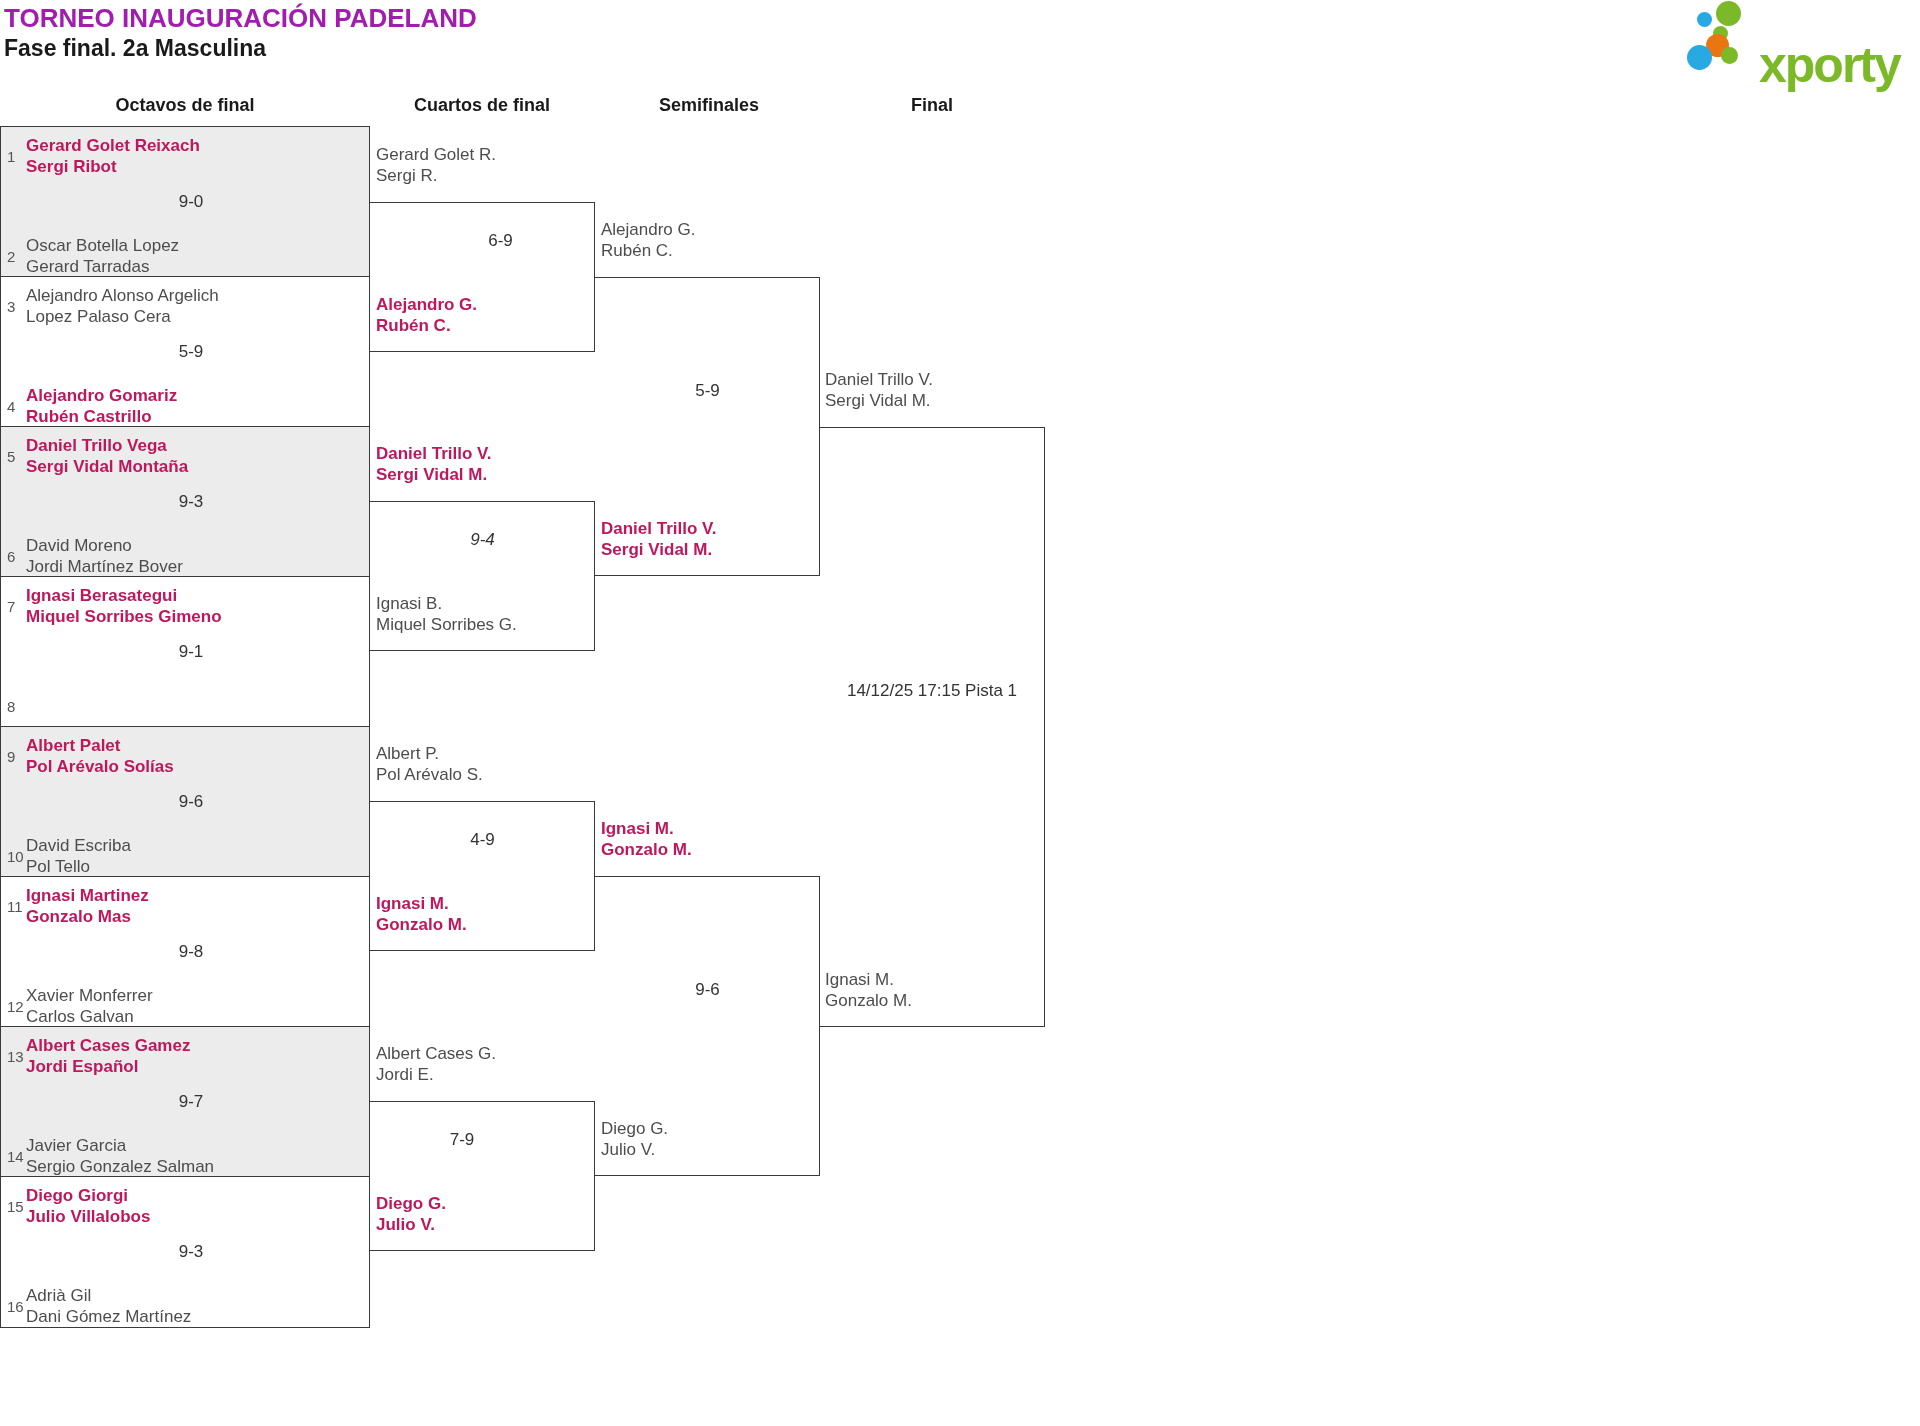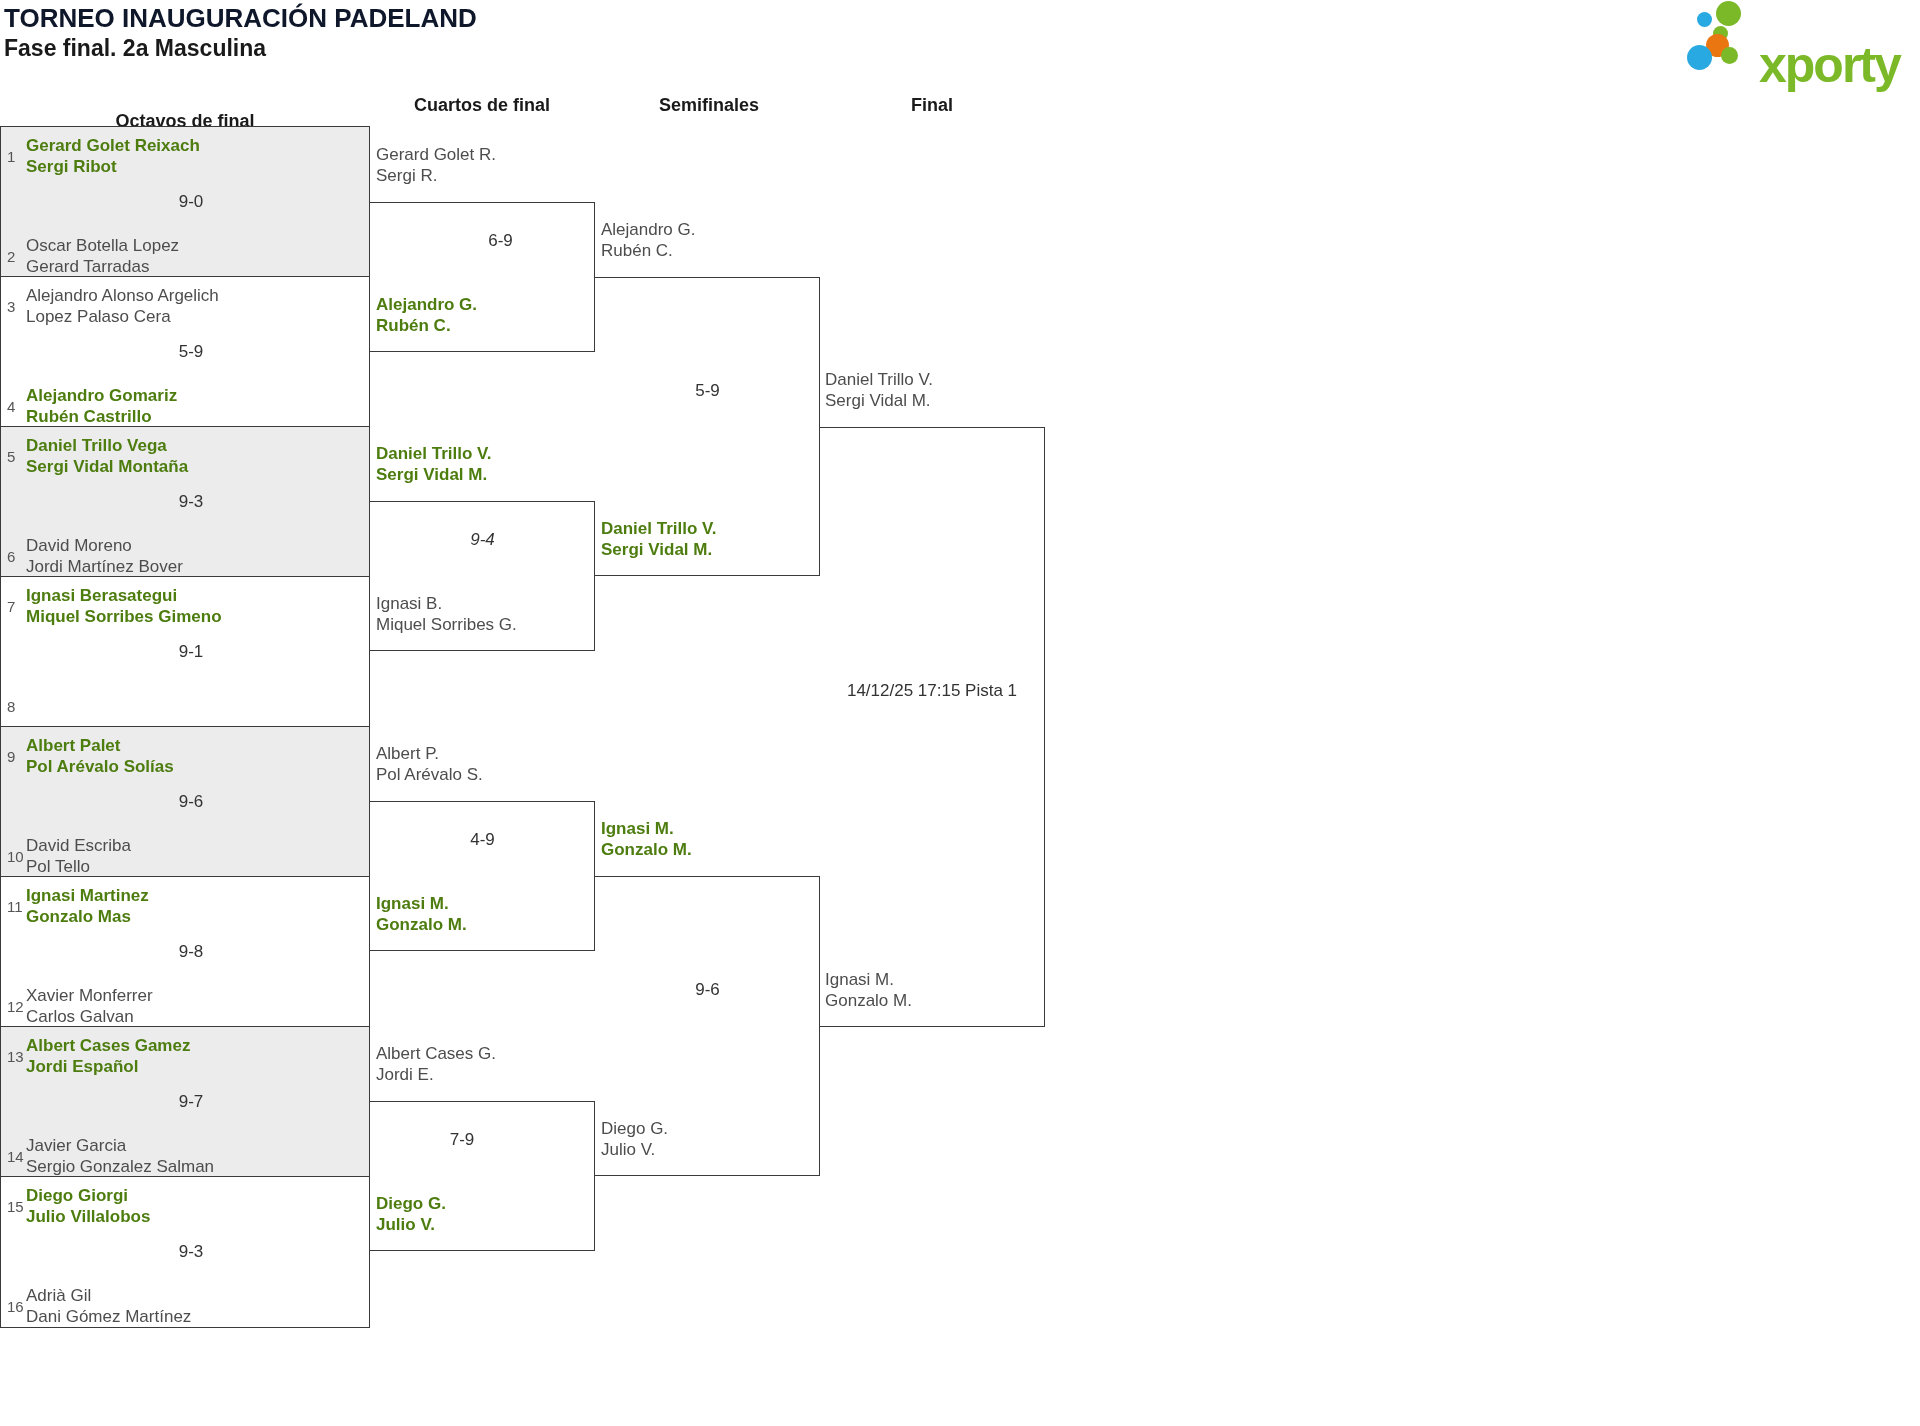--- a/index.html
+++ b/index.html
@@ -2,38 +2,38 @@
 <html><head>
 <meta charset="utf-8">
 <style>
   html,body{margin:0;padding:0;}
   body{
     width:1920px;height:1426px;background:#ffffff;position:relative;
     font-family:"Liberation Sans",sans-serif;overflow:hidden;
     -webkit-text-size-adjust:none;
   }
   .abs{position:absolute;}
-  .page-title{left:4px;top:2px;font-size:26px;font-weight:700;color:#0f172a;line-height:32px;white-space:nowrap;}
+  .page-title{left:4px;top:2px;font-size:26px;font-weight:700;color:#a21caf;line-height:32px;white-space:nowrap;}
   .page-subtitle{left:4px;top:33px;font-size:23px;font-weight:700;color:#1a1a1a;line-height:30px;white-space:nowrap;}
 
   
   .col-header{top:95px;width:200px;text-align:center;font-size:18px;font-weight:700;color:#1a1a1a;white-space:nowrap;}
 
   
   .octavos{left:0;top:126px;width:370px;height:1202px;border:1px solid #3a3a3a;box-sizing:border-box;background:#fff;}
   .o-row{position:relative;width:100%;height:150px;box-sizing:border-box;border-bottom:1px solid #3a3a3a;}
   .o-row:last-child{border-bottom:none;}
   .o-row.alt{background:#ececec;}
   .seed{position:absolute;left:6px;width:18px;font-size:15px;line-height:18px;color:#555555;}
   .seed.sa{top:21px;}
   .seed.sb{top:121px;}
   .team{position:absolute;left:25px;right:4px;font-size:17px;line-height:21px;color:#4d4d4d;}
   .team.ta{top:8px;}
   .team.tb{top:108px;}
-  .team.win,.rlabel.win{font-weight:700;color:#4d7c0f;}
+  .team.win,.rlabel.win{font-weight:700;color:#be185d;}
   .o-score{position:absolute;left:0;right:0;top:64px;text-align:center;font-size:17px;line-height:21px;color:#333333;padding-left:12px;}
 
   
   .rbox{border:1px solid #3a3a3a;border-left:none;box-sizing:border-box;background:transparent;}
   .rlabel{width:212px;font-size:17px;line-height:21px;color:#4d4d4d;}
   .rscore{text-align:center;font-size:17px;line-height:21px;color:#333333;white-space:nowrap;}
 
   
   .logo{left:1683px;top:0;width:236px;height:74px;}
   .dot{position:absolute;border-radius:50%;}
@@ -48,21 +48,21 @@
 <div class="abs logo">
   <span class="dot" style="left:14px;top:12px;width:15px;height:15px;background:#29a9e1;"></span>
   <span class="dot" style="left:33px;top:1px;width:25px;height:25px;background:#7cb928;"></span>
   <span class="dot" style="left:30px;top:26px;width:15px;height:15px;background:#7cb928;"></span>
   <span class="dot" style="left:23px;top:34px;width:23px;height:23px;background:#ea7612;"></span>
   <span class="dot" style="left:4px;top:45px;width:25px;height:25px;background:#29a9e1;"></span>
   <span class="dot" style="left:38px;top:47px;width:17px;height:17px;background:#7cb928;"></span>
   <span class="wordmark" style="color:#7cb928;margin-top:29px;">xporty</span>
 </div>
 
-<div class="abs col-header" style="left:85px;margin-top:16px;">Octavos de final</div>
+<div class="abs col-header" style="left:85px;">Octavos de final</div>
 <div class="abs col-header" style="left:382px;">Cuartos de final</div>
 <div class="abs col-header" style="left:609px;">Semifinales</div>
 <div class="abs col-header" style="left:832px;">Final</div>
 
 <div class="abs octavos">
 
   <div class="o-row alt">
     <span class="seed sa">1</span>
     <div class="team ta win">
         <div>Gerard Golet Reixach</div>

